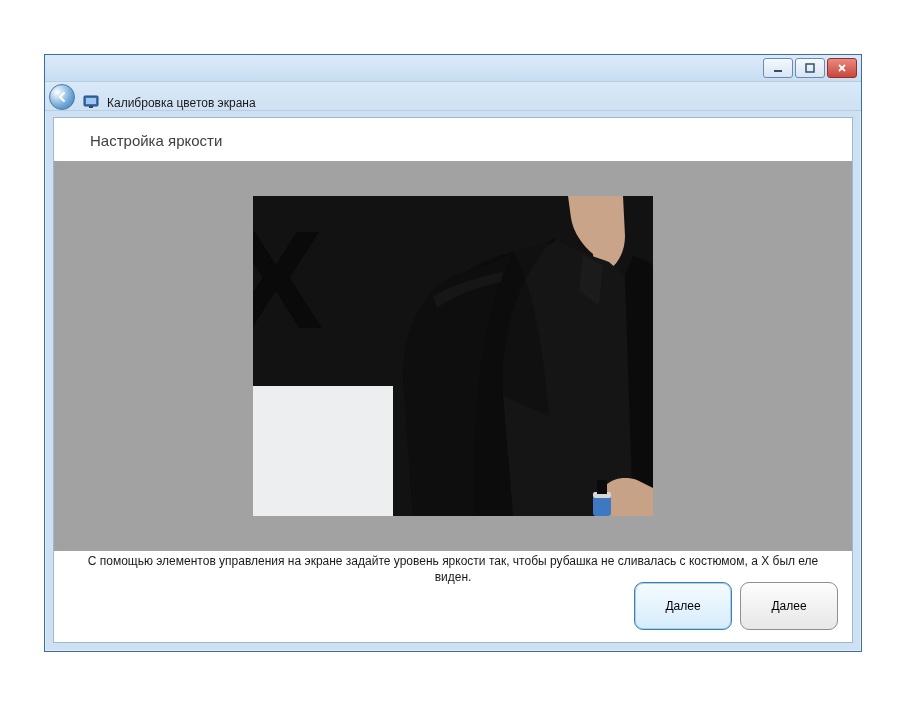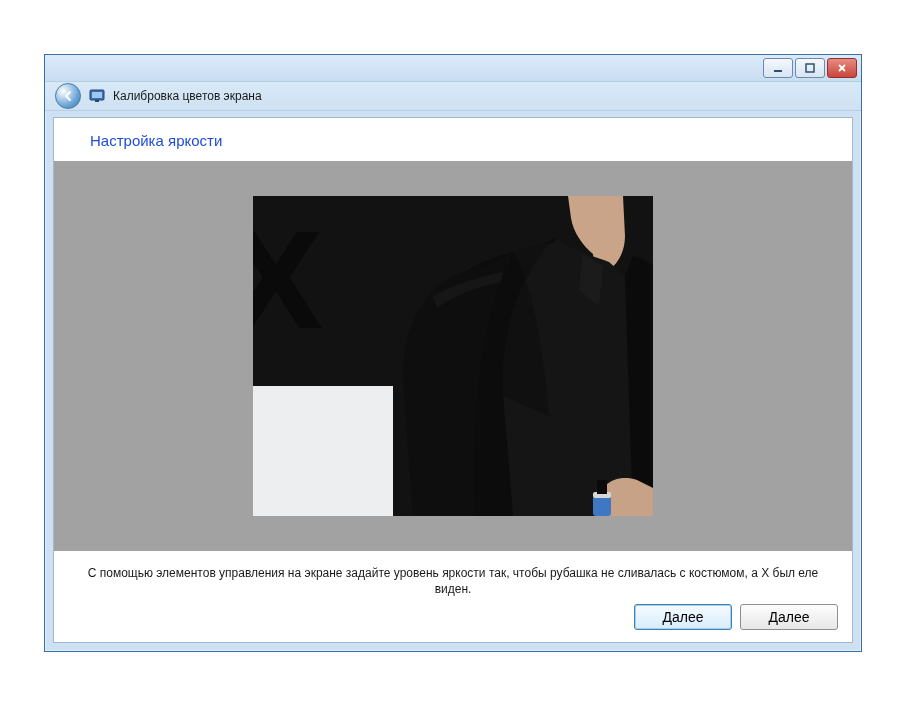--- a/index.html
+++ b/index.html
@@ -54,22 +54,22 @@
     border-color: #963027;
     color: #fff;
     font-weight: bold;
   }
   .win-btn svg { display:block; }
   
   .header {
     height: 28px;
     background: linear-gradient(#d8e9f8, #cfe1f2);
     display: flex;
-    align-items: center;
-    padding-left: 10px;
+    align-items: flex-end;
+    padding-left: 4px;
     gap: 8px;
     border-bottom: 1px solid #b7cde4;
   }
   .back-btn {
     width: 24px;
     height: 24px;
     border-radius: 50%;
     background: radial-gradient(circle at 30% 30%, #ffffff, #6fa7d8 60%, #3a77b0);
     border: 1px solid #4a79a8;
     display: flex;
@@ -91,21 +91,21 @@
   .content {
     position: absolute;
     left: 8px;
     right: 8px;
     top: 62px; 
     bottom: 8px;
     background: #ffffff;
     border: 1px solid #9fb8d3;
   }
   .page-heading {
-    color: #1d4ed8;
+    color: #404040;
     font-size: 15px;
     padding: 14px 0 12px 36px;
   }
   .image-area {
     background: #a2a2a2;
     margin: 0;
     height: 390px;
     display: flex;
     align-items: center;
     justify-content: center;
@@ -145,43 +145,43 @@
     background: #eceef0;
   }
   
   .person {
     position: absolute;
     inset: 0;
     overflow: hidden;
   }
   .instruction {
     text-align: center;
-    padding: 14px 24px 0 24px;
+    padding: 2px 24px 0 24px;
     color: #1a1a1a;
     font-size: 12px;
     line-height: 1.35;
   }
   .button-row {
     position: absolute;
     right: 14px;
     bottom: 12px;
     display: flex;
     gap: 8px;
   }
   .btn {
     min-width: 72px;
     height: 22px;
     border: 1px solid #8e8e8e;
-    border-radius: 3px;
+    border-radius: 9px;
     background: linear-gradient(#fdfdfd, #e7e7e7);
-    font-size: 14px;
-    display: flex;
-    align-items: center;
-    justify-content: center;
-    padding: 1px 12px;
+    font-size: 12px;
+    display: flex;
+    align-items: center;
+    justify-content: center;
+    padding: 12px 12px;
     cursor: default;
   }
   .btn.primary {
     border-color: #3c7fb1;
     box-shadow: 0 0 0 1px #a4d1f0 inset;
     background: linear-gradient(#f6fbff, #d6ecfb);
   }
 </style>
 </head>
 <body>

